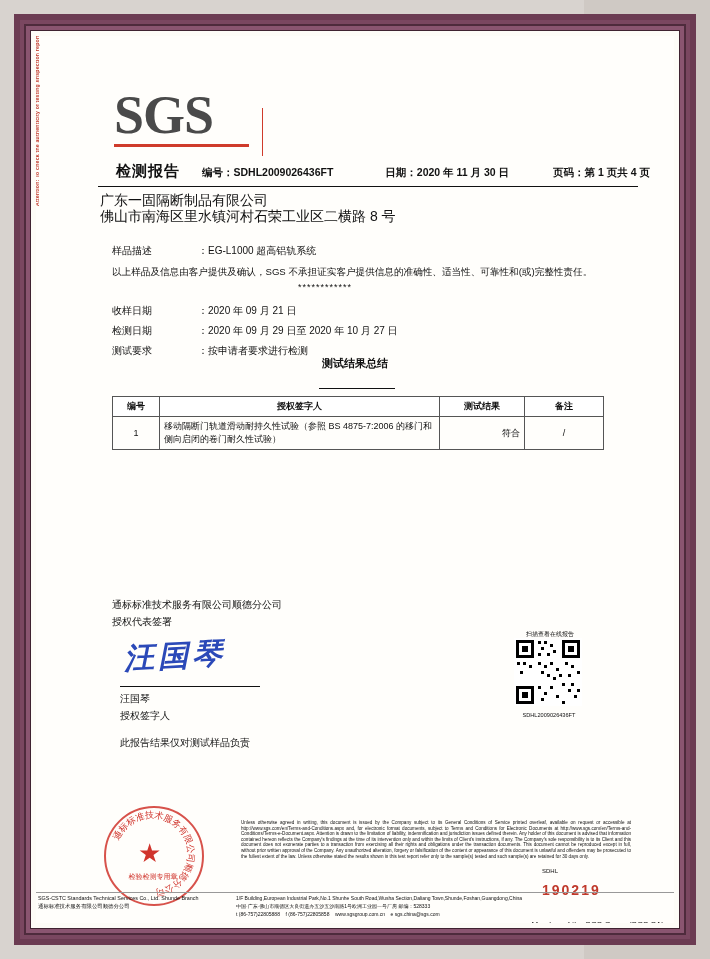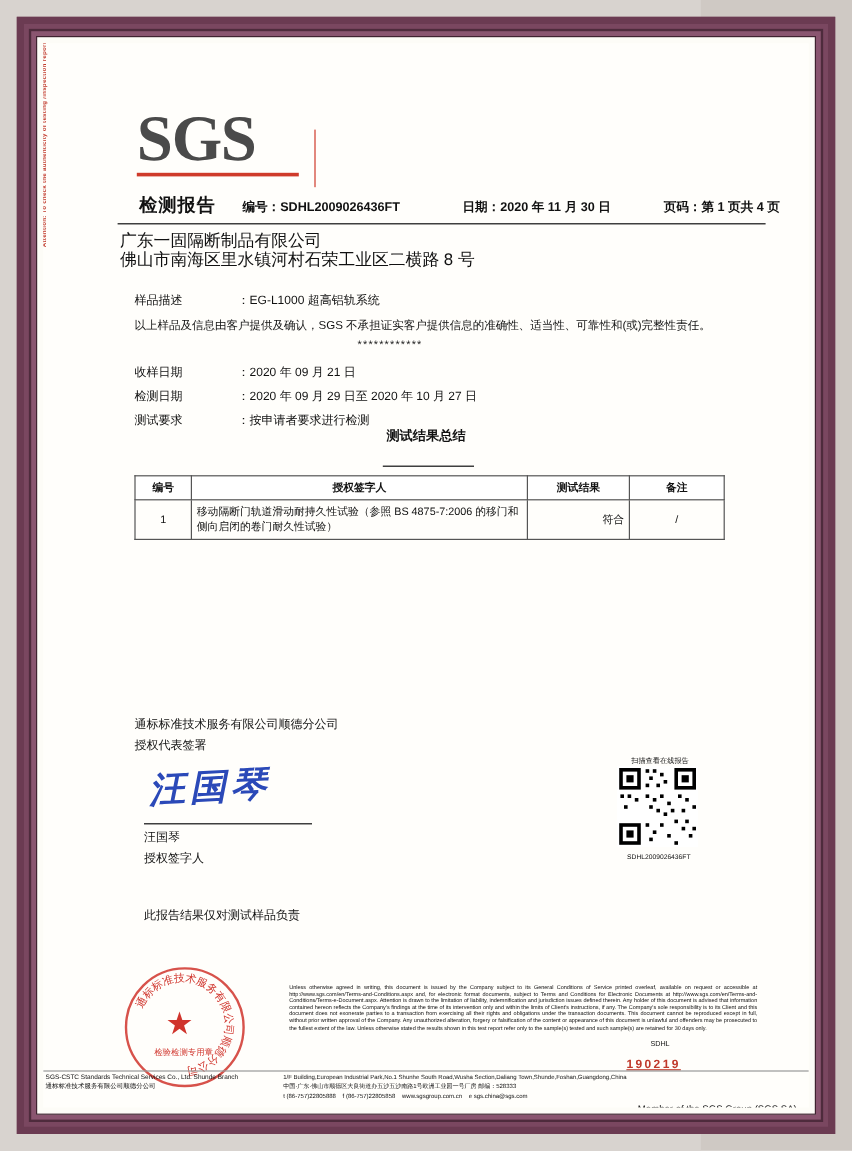--- a/index.html
+++ b/index.html
@@ -130,21 +130,21 @@
     font-family:"Liberation Serif", serif;
     font-size:30px;color:#2b49b8;
     font-style:italic;font-weight:bold;
     letter-spacing:4px;
     transform:rotate(-3deg);
   }
   .sig-line{
     position:absolute;left:84px;top:650px;width:140px;height:1px;background:#111;
   }
   .sig-name{position:absolute;left:84px;top:654px;font-size:10px;color:#111;line-height:17px;}
-  .sig-foot{position:absolute;left:84px;top:700px;font-size:10px;color:#111;margin-top:20px;}
+  .sig-foot{position:absolute;left:84px;top:700px;font-size:10px;color:#111;}
   
   .qr-cap{
     position:absolute;left:478px;top:594px;font-size:6px;color:#111;width:72px;text-align:center;
   }
   .qr-inner{
     position:absolute;left:478px;top:602px;width:68px;height:68px;
   }
   .qr-id{
     position:absolute;left:472px;top:676px;width:82px;text-align:center;font-size:5.6px;color:#111;
   }
@@ -163,21 +163,21 @@
   }
   .seal-mid{
     position:absolute;left:78px;top:836px;width:78px;text-align:center;font-size:7px;color:#d0342c;
   }
   
   .legal{
     position:absolute;left:205px;top:784px;width:390px;
     font-size:4.6px;line-height:5.6px;color:#111;text-align:justify;
   }
   .legal-no{
-    position:absolute;left:486px;top:846px;font-size:10px;color:#c0392b;letter-spacing:2px;font-weight:bold;text-decoration:underline;
+    position:absolute;left:506px;top:846px;font-size:14px;color:#c0392b;letter-spacing:2px;font-weight:bold;
   }
   .sdhl{
     position:absolute;left:506px;top:832px;font-size:6px;color:#111;
   }
   
   .botline{
     position:absolute;left:0;top:856px;width:638px;height:1px;background:#999;
   }
   .bot-left{
     position:absolute;left:2px;top:858px;font-size:5.4px;color:#111;line-height:8px;width:200px;

